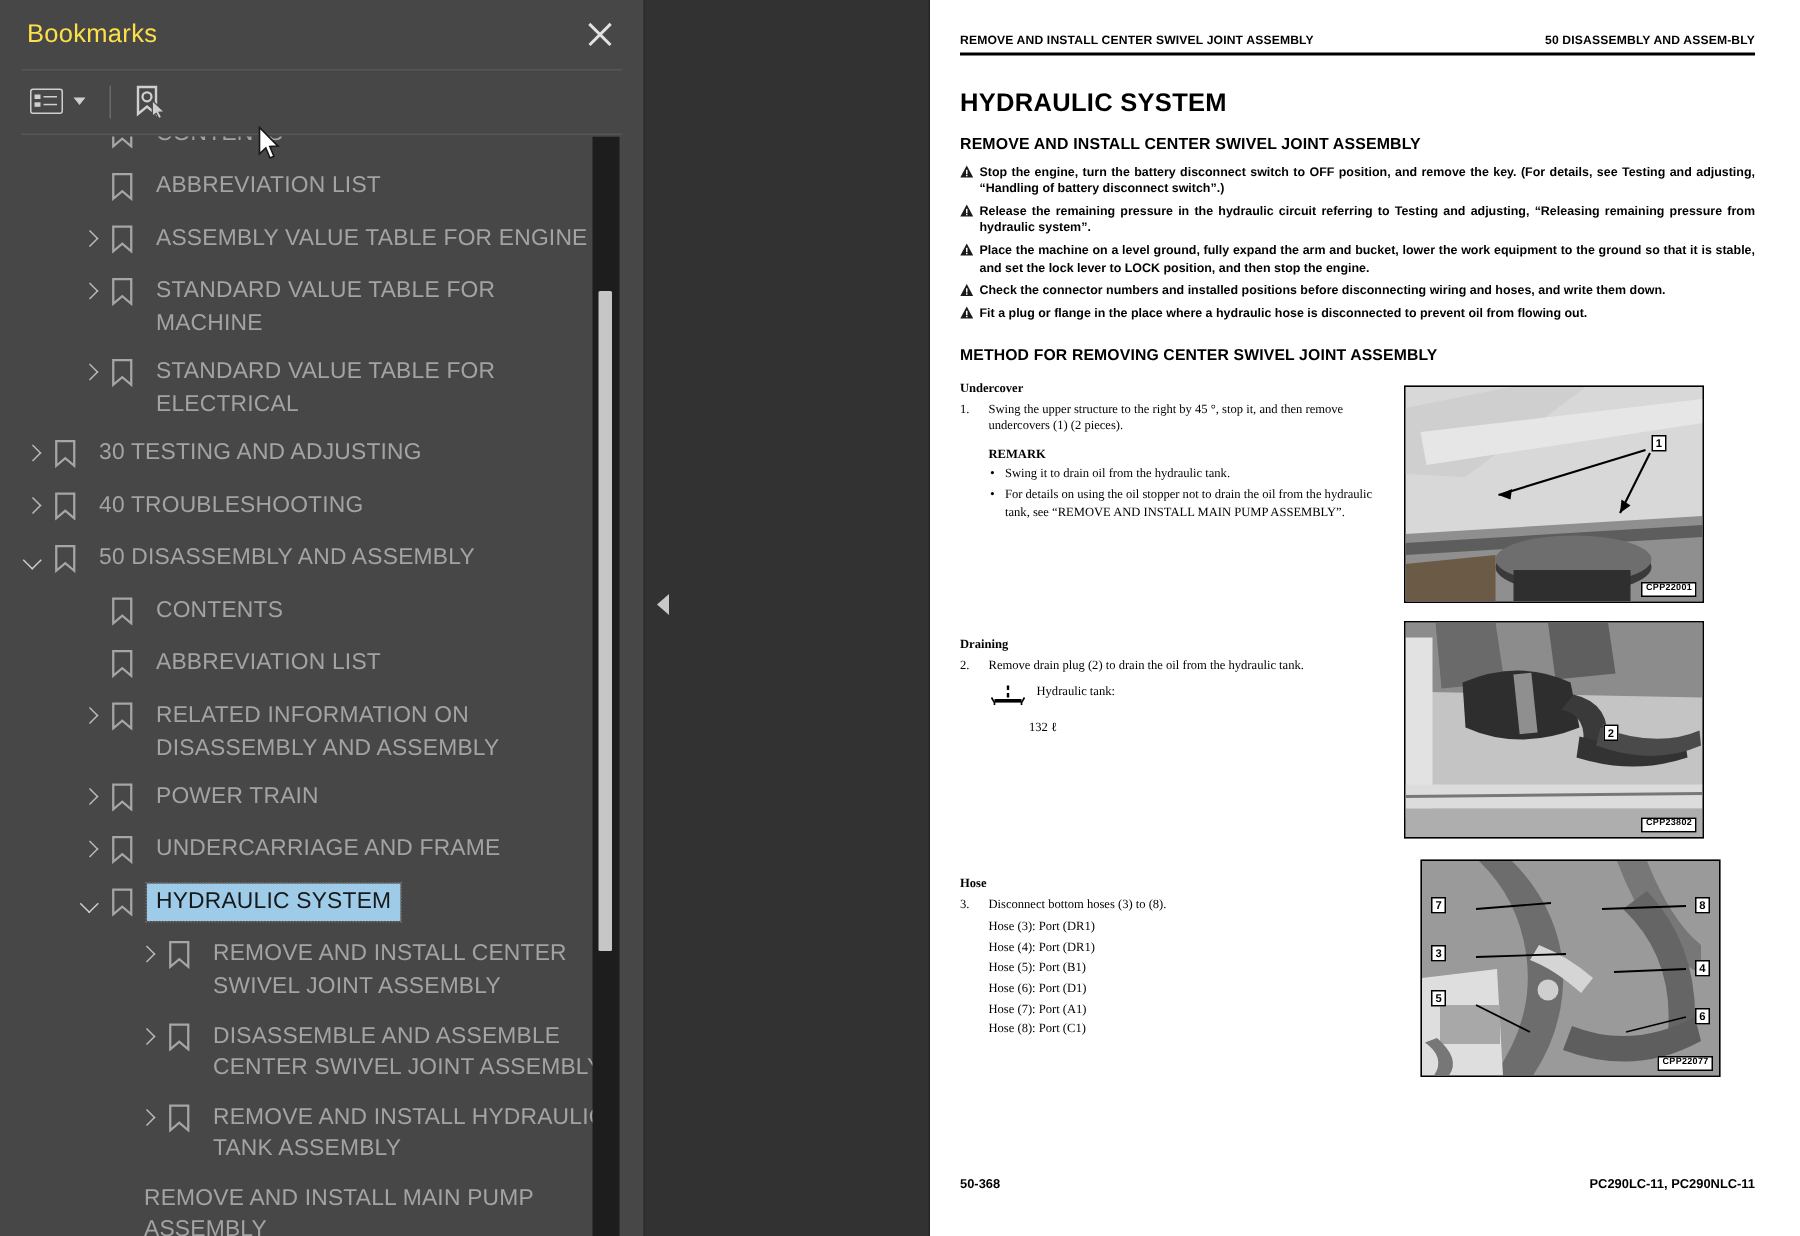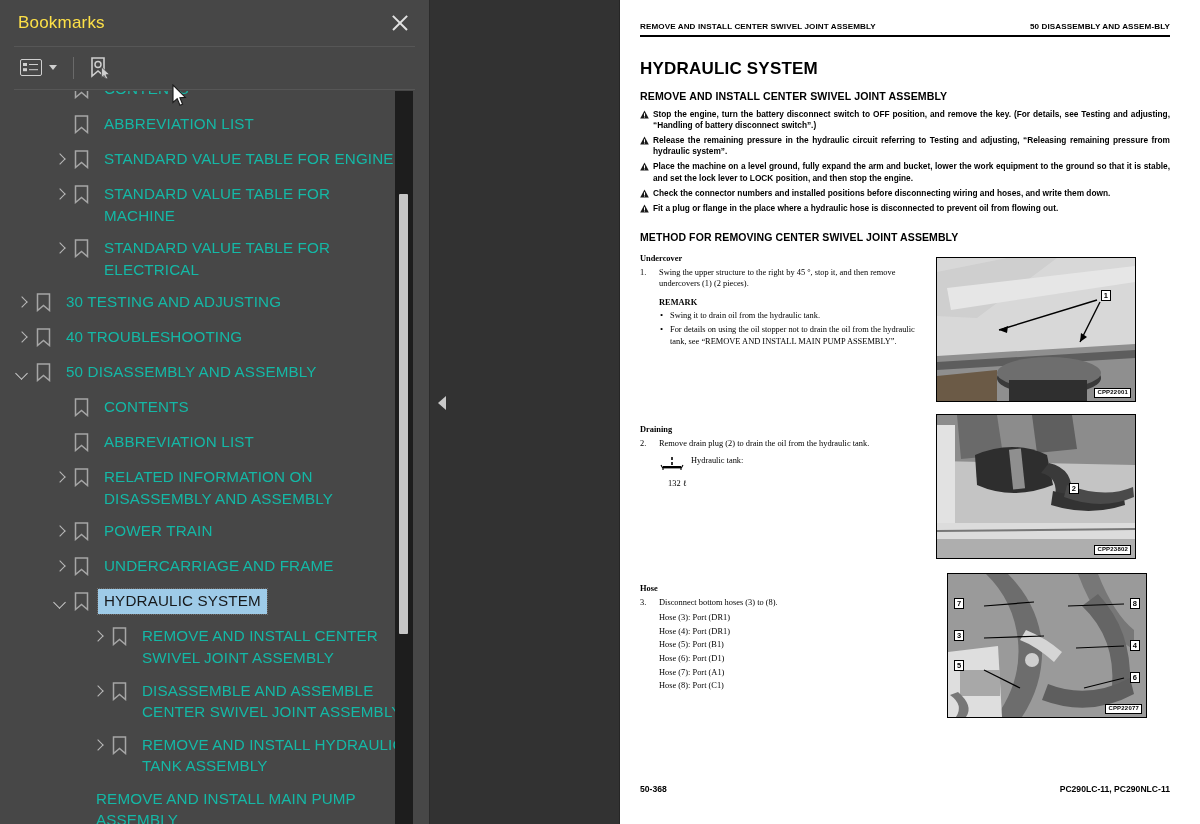--- a/index.html
+++ b/index.html
@@ -86,21 +86,21 @@
   .twisty.open::before {
     content: ""; position: absolute; left: 3px; top: 4px;
     width: 8px; height: 8px;
     border-right: 1.8px solid #cdcdcd; border-bottom: 1.8px solid #cdcdcd;
     transform: rotate(45deg);
   }
   .bm-icon {
     flex: 0 0 auto; width: 15px; height: 19px; margin: 3px 9px 0 6px;
   }
   .row-label {
-    font-size: 15.2px; color: #14b8a6; line-height: 1.42;
+    font-size: 15.2px; color: #a3a3a3; line-height: 1.42;
     letter-spacing: .15px; padding-top: 1px;
   }
   .row.selected .label-box {
     background: #9ecbe8; color: #1b1b1b;
     outline: 1px dotted #6f6f6f; outline-offset: 0px;
   }
   .label-box { padding: 1px 6px 2px 6px; display: block; }
   .row.selected .row-label { color: #17191b; }
   .row.selected { padding-right: 28px; }
 
@@ -188,21 +188,21 @@
     font-size: 6px; font-weight: bold; letter-spacing: .2px;
     background: #ffffff; color: #000; border: 1px solid #000;
     padding: 0 2px; line-height: 1.3;
   }
   .callout {
     position: absolute; font-size: 7.5px; font-weight: bold; color: #000;
     background: #fff; border: 1px solid #000; padding: 0 2px; line-height: 1.25;
   }
 
   .tank-line { display: flex; align-items: flex-start; margin-top: 7px; gap: 6px; padding-left: 19px;}
-  .tank-val { font-size: 8.4px; margin-left: 28px; margin-top: 3px; }
+  .tank-val { font-size: 8.4px; margin-left: 46px; margin-top: 3px; }
   .tank-lbl { font-size: 8.4px; }
 
   .hose-lines { margin-top: 3px; padding-left: 19px; }
   .hose-lines div { font-size: 8.4px; line-height: 1.62; }
 
   .pg-foot {
     position: absolute; left: 20px; right: 30px; bottom: 30px;
     display: flex; justify-content: space-between;
     font-size: 8.6px; font-weight: bold;
   }
@@ -252,21 +252,21 @@
             <span class="bm-icon"><svg width="15" height="19" viewBox="0 0 15 19">
                 <path d="M1.5 1 h12 v16.5 l-6 -5 l-6 5 z" fill="none" stroke="#a6a6a6" stroke-width="1.5"></path>
               </svg></span>
             <span class="label-box"><span class="row-label">ABBREVIATION LIST</span></span>
           </div>
           <div class="row depth2">
             <div class="twisty closed"></div>
             <span class="bm-icon"><svg width="15" height="19" viewBox="0 0 15 19">
                 <path d="M1.5 1 h12 v16.5 l-6 -5 l-6 5 z" fill="none" stroke="#a6a6a6" stroke-width="1.5"></path>
               </svg></span>
-            <span class="label-box"><span class="row-label">STANDARD VALUE TABLE FOR ENGINE</span></span>
+            <span class="label-box"><span class="row-label">ASSEMBLY VALUE TABLE FOR ENGINE</span></span>
           </div>
           <div class="row depth2">
             <div class="twisty closed"></div>
             <span class="bm-icon"><svg width="15" height="19" viewBox="0 0 15 19">
                 <path d="M1.5 1 h12 v16.5 l-6 -5 l-6 5 z" fill="none" stroke="#a6a6a6" stroke-width="1.5"></path>
               </svg></span>
             <span class="label-box"><span class="row-label">STANDARD VALUE TABLE FOR MACHINE</span></span>
           </div>
           <div class="row depth2">
             <div class="twisty closed"></div>

